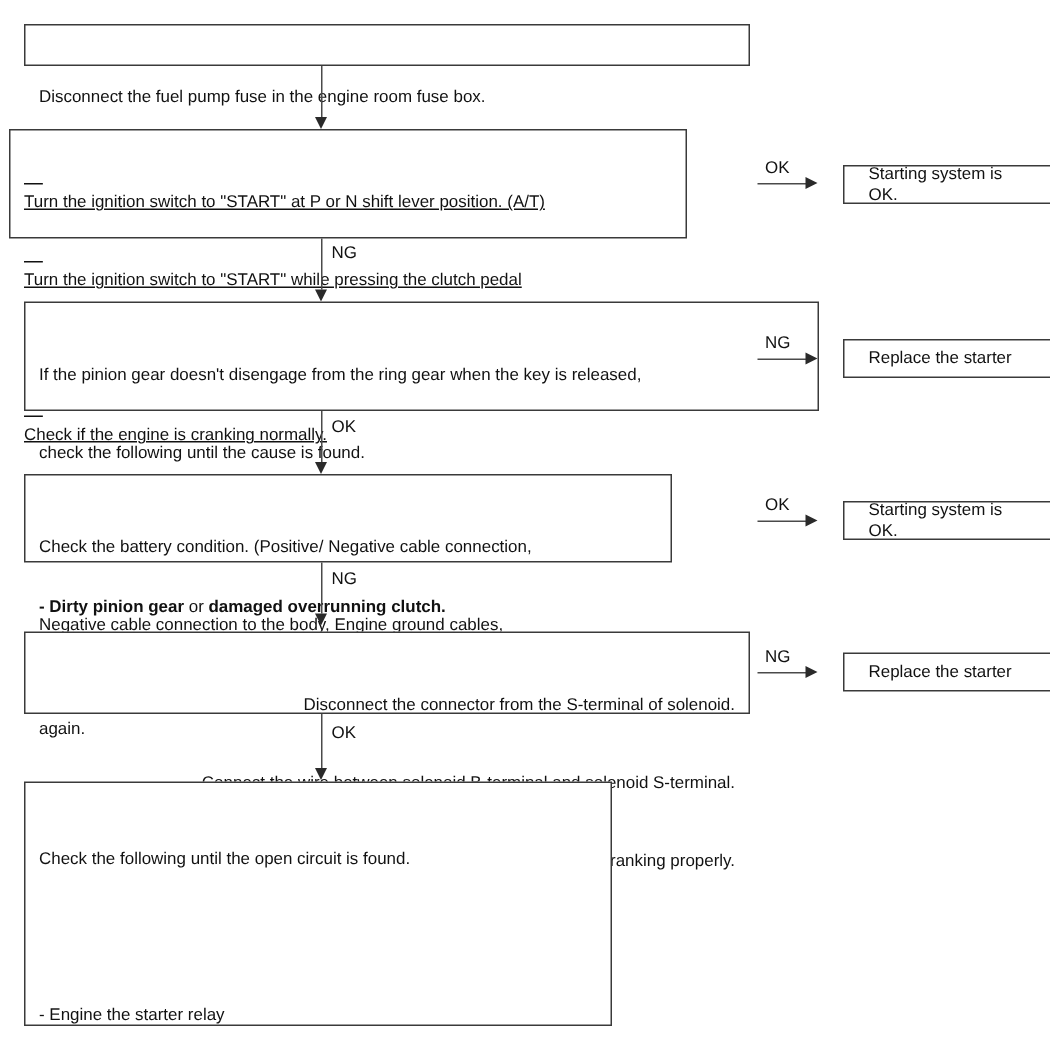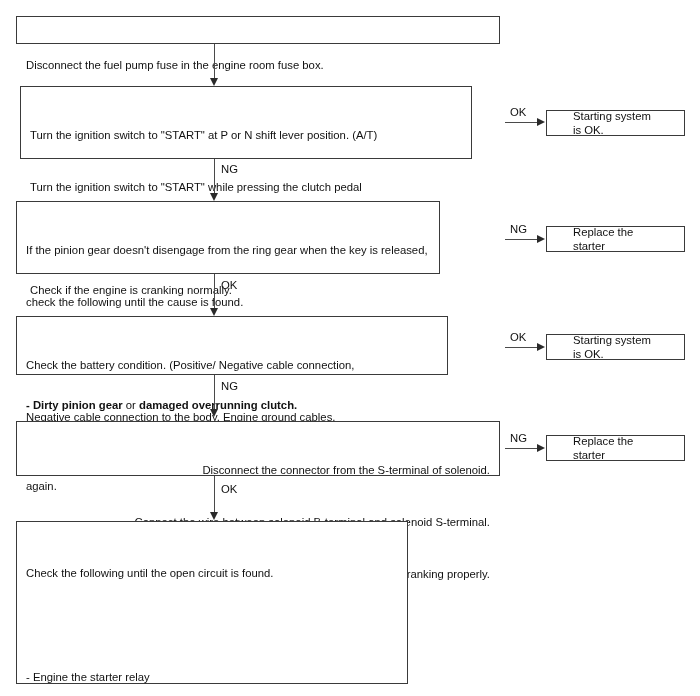--- a/index.html
+++ b/index.html
@@ -32,22 +32,23 @@
     padding: 6px 9px;
     font-size: 11.3px;
     line-height: 17.2px;
     color: #111111;
     white-space: pre-wrap;
   }
 
   .node.terminal {
     display: flex;
     align-items: center;
-    padding: 0 26px;
+    padding: 0 16px;
     line-height: 14px;
+    margin-left: 16px;
   }
   .vline {
     position: absolute;
     width: 1px;
     background: #4a4a4a;
   }
   .hline {
     position: absolute;
     height: 1px;
     background: #4a4a4a;
@@ -86,40 +87,40 @@
 
 <div id="chart">
 
   <div class="node" style="left:16px; top:16px; width:484px; height:28px;">
     <span class="txt-line">Disconnect the fuel pump fuse in the engine room fuse box.</span>
   </div>
 
   <div class="vline" style="left:214px; top:44px; height:34px;"></div>
   <div class="arrow-down" style="left:210px; top:78px;"></div>
 
-  <div class="node" style="left:20px; top:86px; width:452px; height:73px;">
+  <div class="node" style="left:6px; top:86px; width:452px; height:73px;text-decoration:underline;">
     <span class="txt-line">Turn the ignition switch to "START" at P or N shift lever position. (A/T)</span>
     <span class="txt-line">Turn the ignition switch to "START" while pressing the clutch pedal</span>
     <span class="txt-line">and the brake pedal. (M/T)</span>
     <span class="txt-line">Check if the engine is cranking normally.</span>
   </div>
 
   <div class="hline" style="left:505px; top:122px; width:33px;"></div>
   <div class="arrow-right" style="left:537px; top:118px;"></div>
   <div class="edge-label" style="left:510px; top:106px;">OK</div>
 
   <div class="node terminal" style="left:546px; top:110px; width:139px; height:26px;">
     <span>Starting system is OK.</span>
   </div>
 
   <div class="vline" style="left:214px; top:159px; height:34px;"></div>
   <div class="arrow-down" style="left:210px; top:193px;"></div>
   <div class="edge-label" style="left:221px; top:163px;">NG</div>
 
-  <div class="node" style="left:16px; top:201px; width:424px; height:73px;">
+  <div class="node" style="left:16px; top:201px; width:530px; height:73px;">
     <span class="txt-line">If the pinion gear doesn't disengage from the ring gear when the key is released,</span>
     <span class="txt-line">check the following until the cause is found.</span>
     <span class="txt-line"><span class="bold">- </span><span class="bold">Malfunctioning solenoid plunger and magnetic switch</span></span>
     <span class="txt-line"><span class="bold">- </span><span class="bold">Dirty pinion gear</span><span> or </span><span class="bold">damaged overrunning clutch.</span></span>
   </div>
 
   <div class="hline" style="left:505px; top:239px; width:33px;"></div>
   <div class="arrow-right" style="left:537px; top:235px;"></div>
   <div class="edge-label" style="left:510px; top:223px;">NG</div>
 

